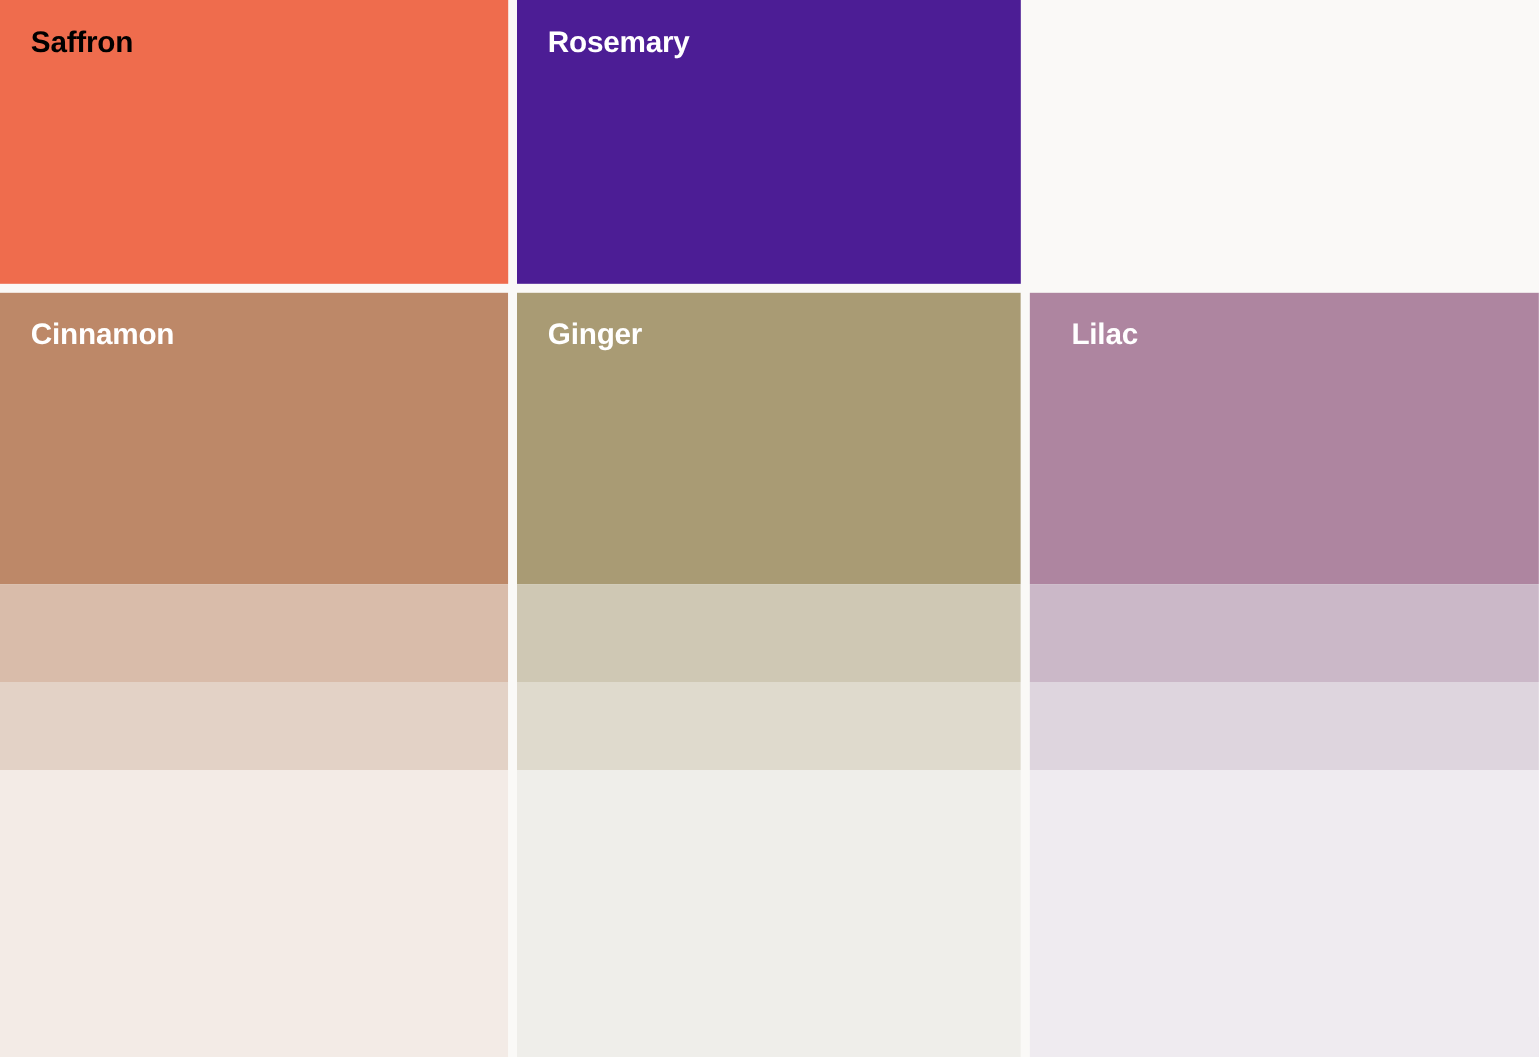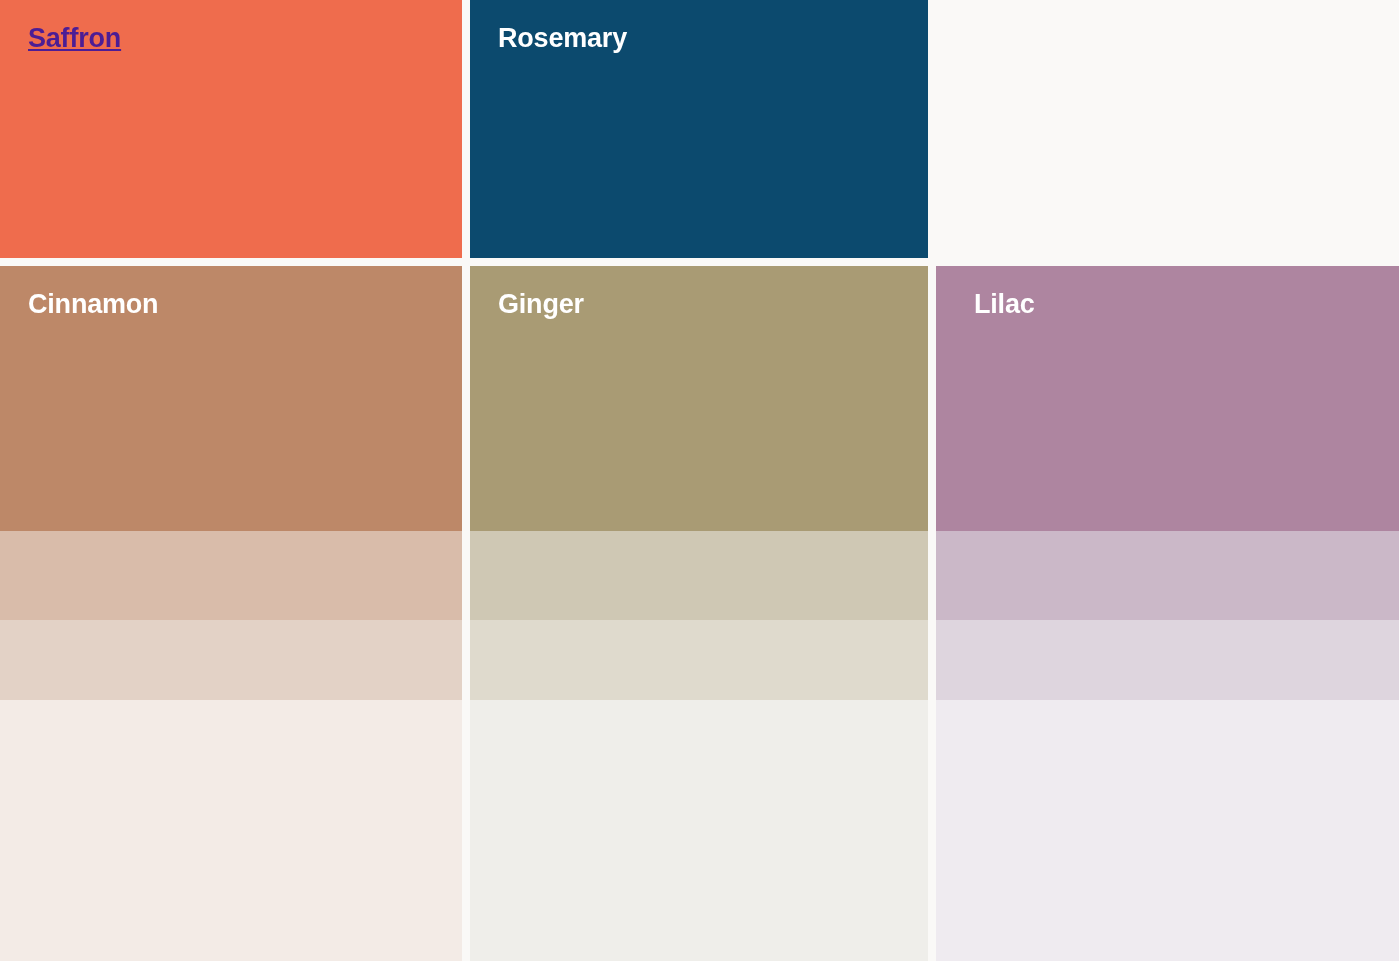--- a/index.html
+++ b/index.html
@@ -64,26 +64,26 @@
     white-space: nowrap;
     user-select: none;
   }
 </style>
 </head>
 <body>
 
 <div id="palette-board" style="background-color: rgb(250, 249, 247);">
 
   <div class="swatch-solid" style="background-color: rgb(239, 108, 77);">
-    <span class="swatch-label" style="color: #4c1d95; text-decoration: underline;">Saffron</span>
+    <span class="swatch-label" style="color: #000000;">Saffron</span>
   </div>
 
   <div class="gutter-v" style="background-color: rgb(250, 249, 247);"></div>
 
-  <div class="swatch-solid" style="background-color: #0c4a6e;">
+  <div class="swatch-solid" style="background-color: #4c1d95;">
     <span class="swatch-label" style="color: rgb(255, 255, 255);">Rosemary</span>
   </div>
 
   <div class="gutter-v" style="background-color: rgb(250, 249, 247);"></div>
 
 
   <div class="gutter-h" style="grid-column: 1 / -1; background-color: rgb(250, 249, 247);"></div>
 
   <div class="swatch-ramp">
     <div class="band band-base" style="background-color: rgb(189, 136, 104);"></div>

